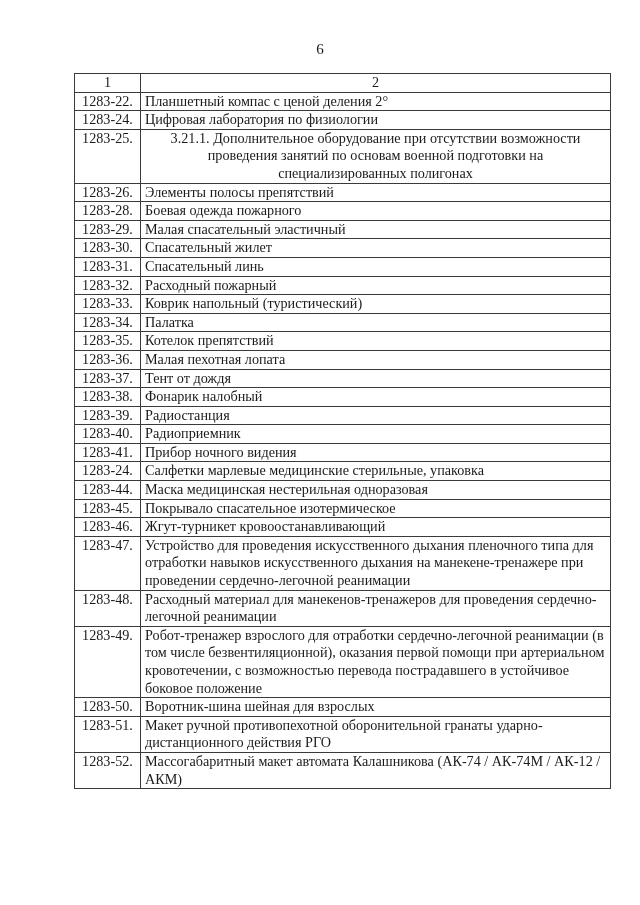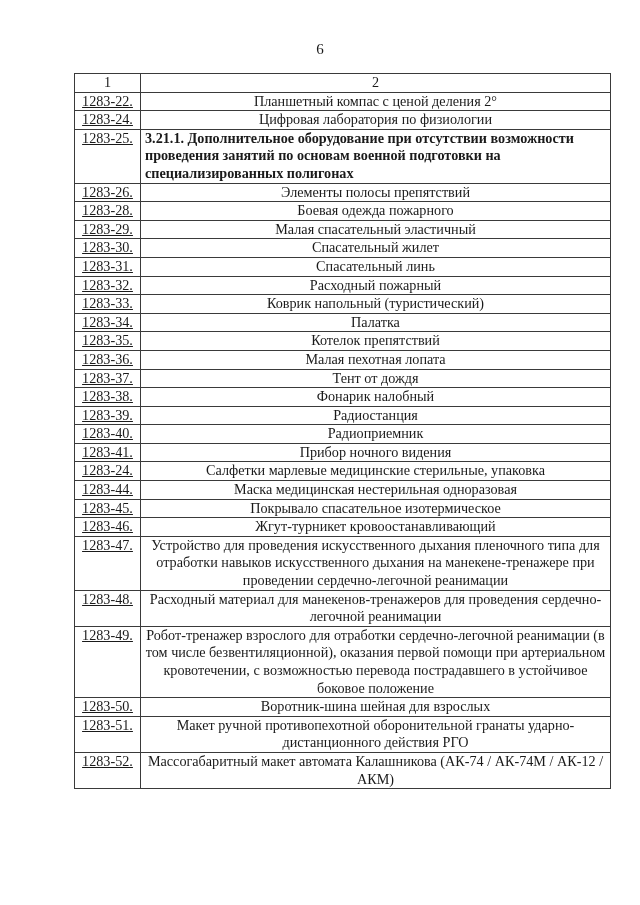--- a/index.html
+++ b/index.html
@@ -5,24 +5,24 @@
     html, body { margin: 0; padding: 0; background: #ffffff; }
     body { width: 640px; height: 905px; position: relative; overflow: hidden;
       font-family: "Liberation Serif", "DejaVu Serif", serif; color: #1a1a1a; }
     .page-number { position: absolute; top: 40px; left: 0; width: 640px; text-align: center;
       font-size: 15px; line-height: 18px; }
     table.doc-table { position: absolute; left: 74px; top: 73px; width: 537px;
       border-collapse: collapse; table-layout: fixed; font-size: 14.2px; }
     table.doc-table td { border: 1.3px solid #3a3a3a; padding: 0 4px; vertical-align: top;
       line-height: 17.6px; }
     table.doc-table col.c1 { width: 66px; }
-    td.num { text-align: center; padding: 0 2px; white-space: nowrap; text-decoration: underline; }
+    td.num { text-align: center; padding: 0 2px; white-space: nowrap; }
     td.hdr { text-align: center; }
-    td.section { padding-left: 10px; padding-right: 10px; font-weight: bold; }
-    td.item { text-align: center; padding-left: 6px; }
+    td.section { text-align: center; padding-left: 10px; padding-right: 10px; }
+    td.item { text-align: left; padding-left: 6px; }
   </style>
 </head>
 <body>
 
 <div class="page-number">6</div>
 
 <table class="doc-table">
   <colgroup>
       <col class="c1">
       <col class="c2">

